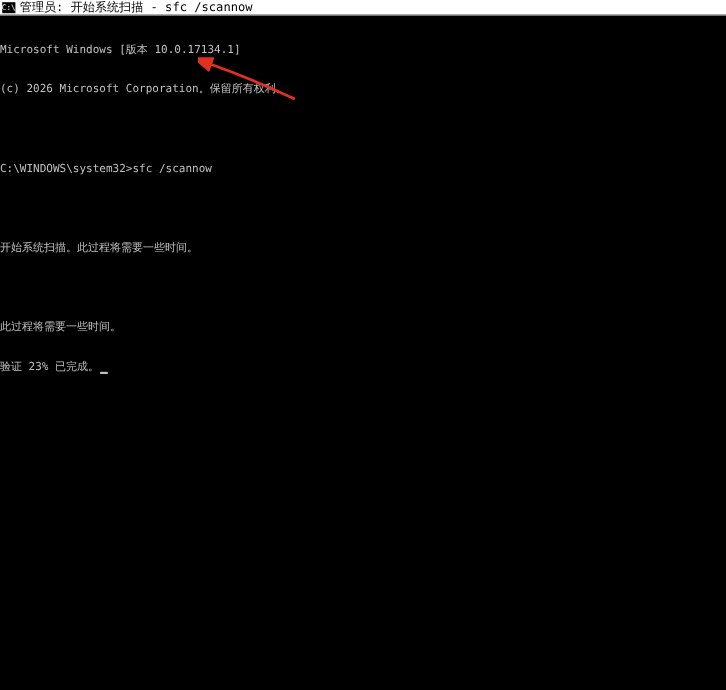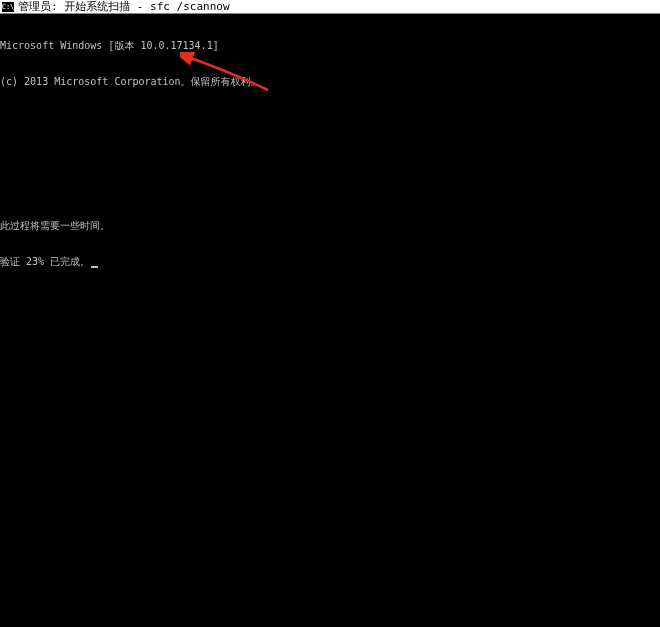--- a/index.html
+++ b/index.html
@@ -71,23 +71,25 @@
 </head>
 <body>
 
 <div class="title-bar">
   <span class="title-icon">C:\</span>
   <span>管理员: 开始系统扫描 - sfc  /scannow</span>
 </div>
 
 <div class="terminal">
   <div class="line">Microsoft Windows [版本 10.0.17134.1]</div>
-  <div class="line">(c) 2013 Microsoft Corporation。保留所有权利。</div>
+  <div class="line">(c) 2026 Microsoft Corporation。保留所有权利。</div>
   <div class="blank-line"></div>
+  <div class="line"><span>C:\WINDOWS\system32&gt;</span><span>sfc /scannow</span></div>
   <div class="blank-line"></div>
+  <div class="line">开始系统扫描。此过程将需要一些时间。</div>
   <div class="blank-line"></div>
   <div class="line">此过程将需要一些时间。</div>
   <div class="line"><span>验证 23% 已完成。</span><span class="cursor"></span></div>
 </div>
 
 <svg class="arrow-annotation" width="100" height="45" viewBox="0 0 100 45">
   <defs>
     <marker id="arrowhead" markerWidth="10" markerHeight="10" refX="2" refY="3" orient="auto">
       <polygon points="0 0, 8 3, 0 6" fill="#e03020"></polygon>
     </marker>

